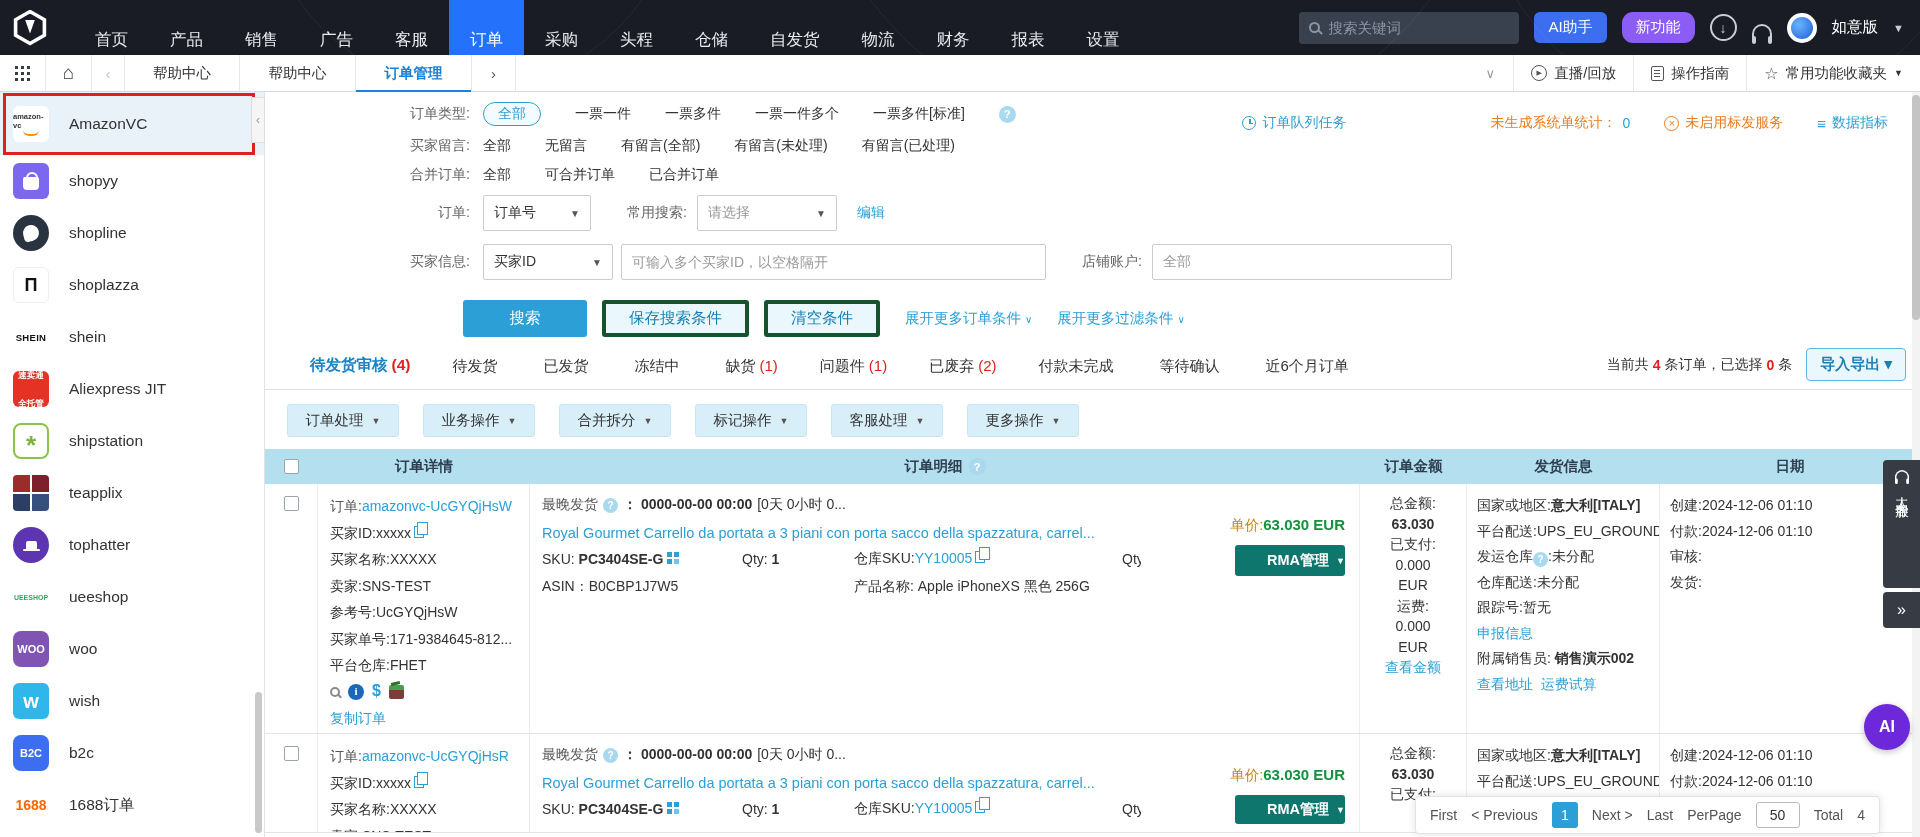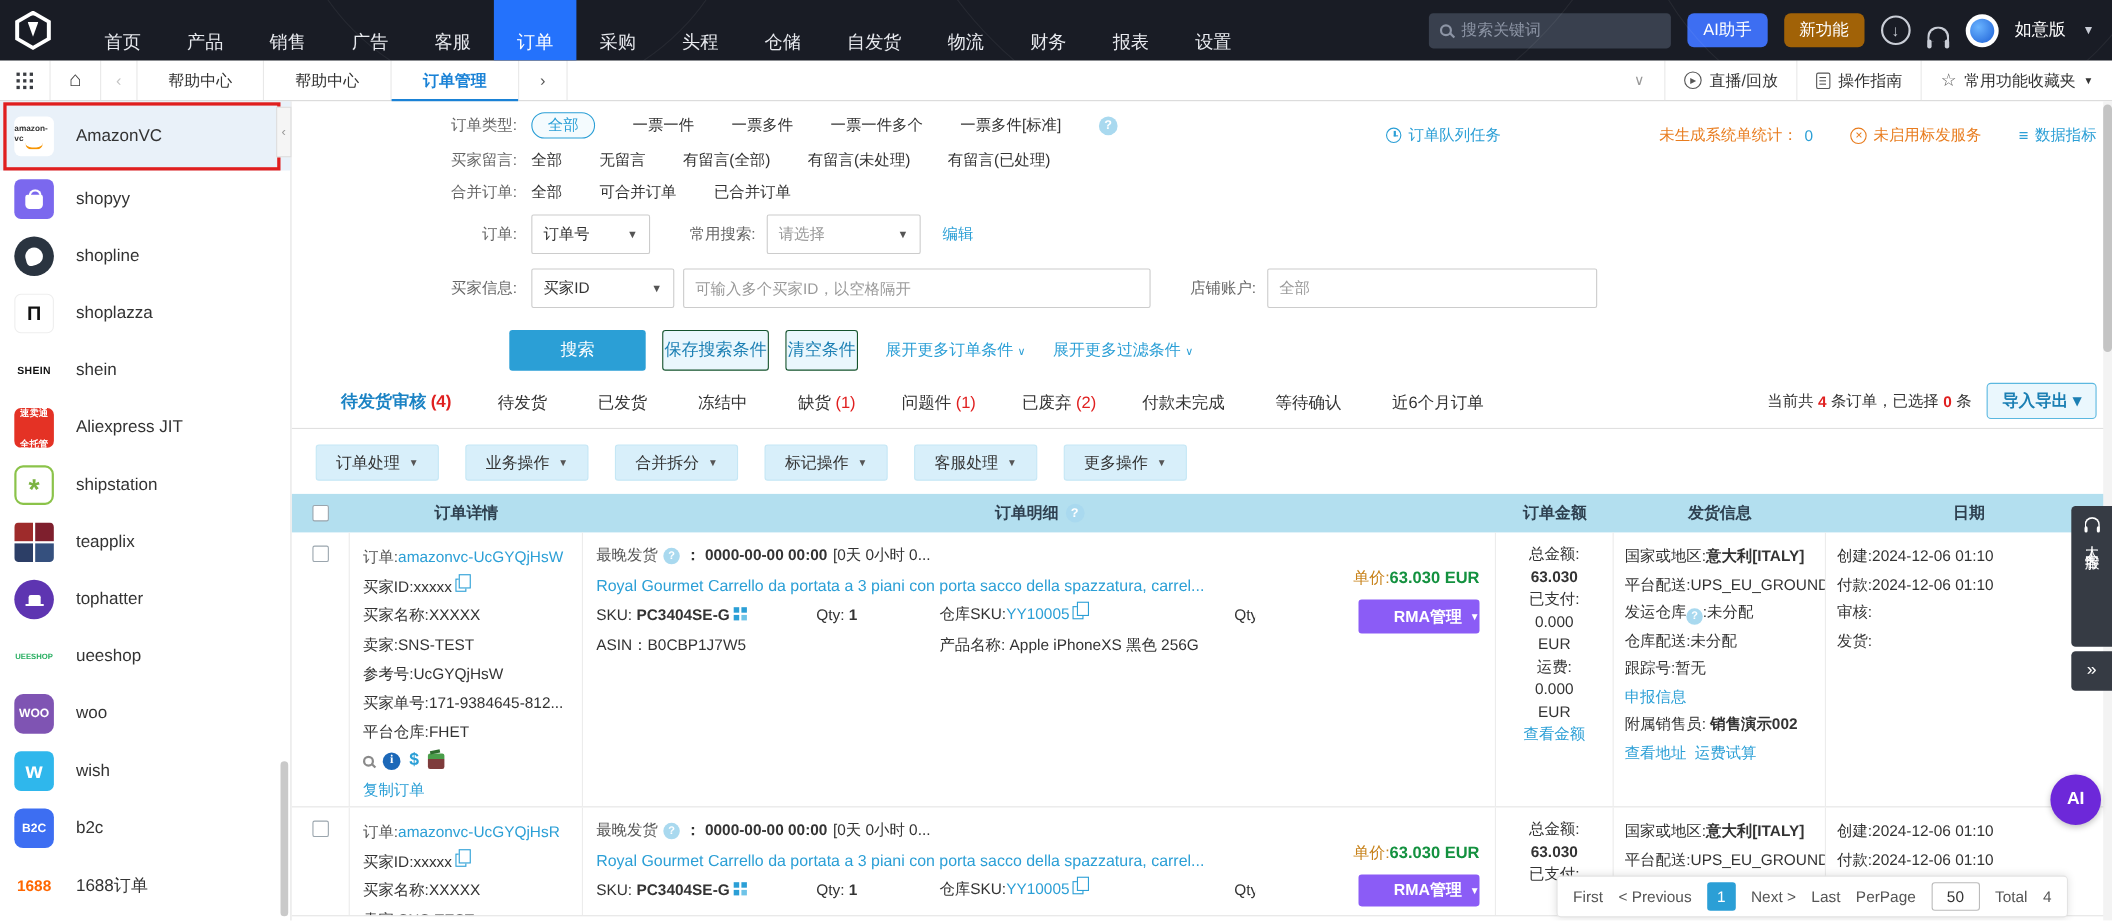--- a/index.html
+++ b/index.html
@@ -21,21 +21,21 @@
   .nav-item { padding:12px 21px; line-height:55px; font-size:16.5px; color:#e8eaef; cursor:pointer; white-space:nowrap; }
   .nav-item.active { background:#2472fc; color:#fff; }
   .nav-right { margin-left:auto; display:flex; align-items:center; gap:15px; padding-right:16px; }
   .nav-search { display:flex; align-items:center; background:#39404e; border-radius:4px; height:32px; width:220px; padding:0 10px; gap:8px; }
   .nav-search input { background:transparent; border:0; outline:0; color:#cfd5df; font-size:14.5px; width:100%; }
   .nav-search input::placeholder { color:#8d95a5; }
   .mag { width:11px; height:11px; border:2px solid #8d95a5; border-radius:50%; position:relative; flex-shrink:0; }
   .mag::after { content:''; position:absolute; width:6px; height:2px; background:#8d95a5; transform:rotate(45deg); right:-5px; bottom:-2px; }
   .nbtn { border:0; color:#fff; font-size:15px; padding:6px 14px; border-radius:6px; cursor:pointer; white-space:nowrap; }
   .btn-ai { background:#3d6ef2; }
-  .btn-new { background:#a16207; }
+  .btn-new { background:#8b5cf6;border-radius:11px; }
   .circle-ic { width:27px; height:27px; border:2px solid #c9cdd6; border-radius:50%; display:flex; align-items:center; justify-content:center; font-size:14px; color:#c9cdd6; }
   .headset { width:20px; height:14px; border:2.5px solid #c9cdd6; border-bottom:0; border-radius:10px 10px 0 0; position:relative; margin-top:6px; }
   .headset::before,.headset::after { content:''; position:absolute; bottom:-6px; width:4px; height:8px; border-radius:2px; background:#c9cdd6; }
   .headset::before { left:-2px; } .headset::after { right:-2px; }
   .avatar { width:30px; height:30px; border-radius:50%; background:#fff; display:flex; align-items:center; justify-content:center; }
   .avatar i { width:22px; height:22px; border-radius:50%; background:radial-gradient(circle at 35% 35%, #6ab4ff, #1c5fd6); }
   .ver { color:#fff; font-size:15.5px; white-space:nowrap; }
   .ncaret { color:#c9cdd6; font-size:11px; }
 
   
@@ -99,42 +99,42 @@
 
   
   .main { flex:1; position:relative; background:#fff; font-size:14px; color:#333; overflow:hidden; }
   .filters { padding-top:10px; }
   .frow { display:flex; align-items:center; margin-bottom:11px; position:relative; }
   .flabel { width:205px; text-align:right; color:#666; flex-shrink:0; }
   .fopts { display:flex; align-items:center; margin-left:13px; gap:34px; color:#333; }
   .fopt { cursor:pointer; white-space:nowrap; }
   .pill { border:1px solid #2b9fd6; color:#2b9fd6; border-radius:13px; padding:2px 14px; background:#f4fbfe; }
   .q { width:17px; height:17px; border-radius:50%; background:#a9d9ef; color:#fff; font-size:11.5px; font-weight:bold; display:inline-flex; align-items:center; justify-content:center; flex-shrink:0; }
-  .quick { position:absolute; top:12px; right:14px; display:flex; align-items:flex-end; gap:34px; font-size:14px; white-space:nowrap; }
+  .quick { position:absolute; top:12px; right:32px; display:flex; align-items:flex-end; gap:34px; font-size:14px; white-space:nowrap; }
   .blue { color:#2b9fd6; } .orange { color:#e87c1e; }
   .quick .qi { display:flex; align-items:center; gap:6px; cursor:pointer; }
   .quick .sp { margin-right:110px; }
   .clockic { width:14px; height:14px; border:1.6px solid #2b9fd6; border-radius:50%; position:relative; }
   .clockic::after { content:''; position:absolute; left:5.5px; top:2px; width:1.6px; height:4.5px; background:#2b9fd6; }
   .clockic::before { content:''; position:absolute; left:5.5px; top:5.5px; width:4px; height:1.6px; background:#2b9fd6; }
   .xcirc { width:15px; height:15px; border:1.6px solid #e87c1e; border-radius:50%; color:#e87c1e; font-size:11px; display:inline-flex; align-items:center; justify-content:center; }
   .bars { font-size:15px; color:#2b9fd6; }
 
   .srow { display:flex; align-items:center; margin-bottom:13px; }
   .sel { height:36px; border:1px solid #ccc; border-radius:2px; display:flex; align-items:center; justify-content:space-between; padding:0 10px; background:#fff; cursor:pointer; }
   .car { color:#555; font-size:10px; }
   .inp { height:36px; border:1px solid #ccc; border-radius:2px; padding:0 10px; font-size:14px; color:#333; outline:none; }
   .inp::placeholder { color:#9a9a9a; }
   .slbl { color:#666; margin-left:36px; margin-right:10px; white-space:nowrap; }
   .ph-text { color:#999; }
   .edit-link { color:#2b9fd6; margin-left:20px; cursor:pointer; }
 
   .btnrow { display:flex; align-items:center; margin:20px 0 0 198px; gap:15px; }
   .btn-primary { width:124px; height:37px; background:#2b9fd6; color:#fff; border:0; border-radius:3px; font-size:15.5px; cursor:pointer; }
-  .btn-light { height:37px; background:#eaf7fd; border:1px solid #14532d; color:#1b7fb3; border-radius:3px; padding:0 1px; font-size:15.5px; cursor:pointer; }
+  .btn-light { height:37px; background:#eaf7fd; border:4px solid #14532d; color:#1b7fb3; border-radius:3px; padding:0 23px; font-size:15.5px; cursor:pointer; }
   .explink { color:#2b9fd6; font-size:14.5px; margin-left:10px; cursor:pointer; white-space:nowrap; }
   .explink .dd { font-size:10px; }
 
   .statusrow { display:flex; align-items:flex-end; margin-top:18px; border-bottom:1px solid #e0e0e0; padding:0 0 13px 45px; gap:42px; position:relative; }
   .stab { font-size:15px; color:#333; cursor:pointer; white-space:nowrap; }
   .stab.active { color:#1b83c4; font-weight:bold; font-size:15.5px; }
   .cnt { color:#e02020; margin-left:4px; }
   .stab.active .cnt { font-weight:bold; }
   .sumry { position:absolute; right:14px; bottom:8px; display:flex; align-items:center; gap:4px; font-size:14px; color:#333; }
   .rednum { color:#e02020; font-weight:bold; }
@@ -172,21 +172,21 @@
   .lbl-grey { color:#555; }
   .line1 { display:flex; align-items:center; gap:5px; height:26px; }
   .ptitle { display:block; margin:7px 0 9px; font-size:14.5px; overflow:hidden; }
   .grid8 { display:grid; grid-template-columns:200px 112px 268px auto; row-gap:10px; align-items:center; }
   .sgrid { width:12px; height:12px; position:relative; display:inline-block; margin-left:4px; }
   .sgrid i { position:absolute; left:0; top:0; width:5px; height:5px; background:#2b9fd6; box-shadow:7px 0 #2b9fd6,0 7px #2b9fd6,7px 7px #6fc4e8; }
   .items-right { width:218px; display:flex; flex-direction:column; align-items:flex-end; padding-right:14px; flex-shrink:0; }
   .price-lbl { color:#c8831c; font-size:14.5px; }
   .price-val { color:#13913f; font-size:15px; }
   .price-line { margin-top:24px; white-space:nowrap; }
-  .rma { margin-top:10px; width:110px; height:31px; background:#8b5cf6; color:#fff; border:0; border-radius:3px; font-size:14.5px; font-weight:bold; display:flex; align-items:center; justify-content:center; gap:7px; cursor:pointer;padding-left:32px; }
+  .rma { margin-top:10px; width:110px; height:31px; background:#0f766e; color:#fff; border:0; border-radius:3px; font-size:14.5px; font-weight:bold; display:flex; align-items:center; justify-content:center; gap:7px; cursor:pointer;padding-left:32px; }
   .rma .car { color:#fff; font-size:9px; }
 
   .col-amount { padding:9px 4px; text-align:center; line-height:20.5px; }
   .col-ship { padding:9px 10px; line-height:25.5px; white-space:nowrap; }
   .col-date { padding:9px 10px; line-height:25.5px; white-space:nowrap; }
   .shipq { width:15px; height:15px; font-size:10px; vertical-align:-2px; display:inline-flex; }
 
   
   .vtrack { position:absolute; right:0; top:0; width:8px; height:100%; background:#f3f3f3; }
   .vthumb { position:absolute; right:0; top:3px; width:8px; height:225px; background:#c4c4c4; border-radius:4px; }

